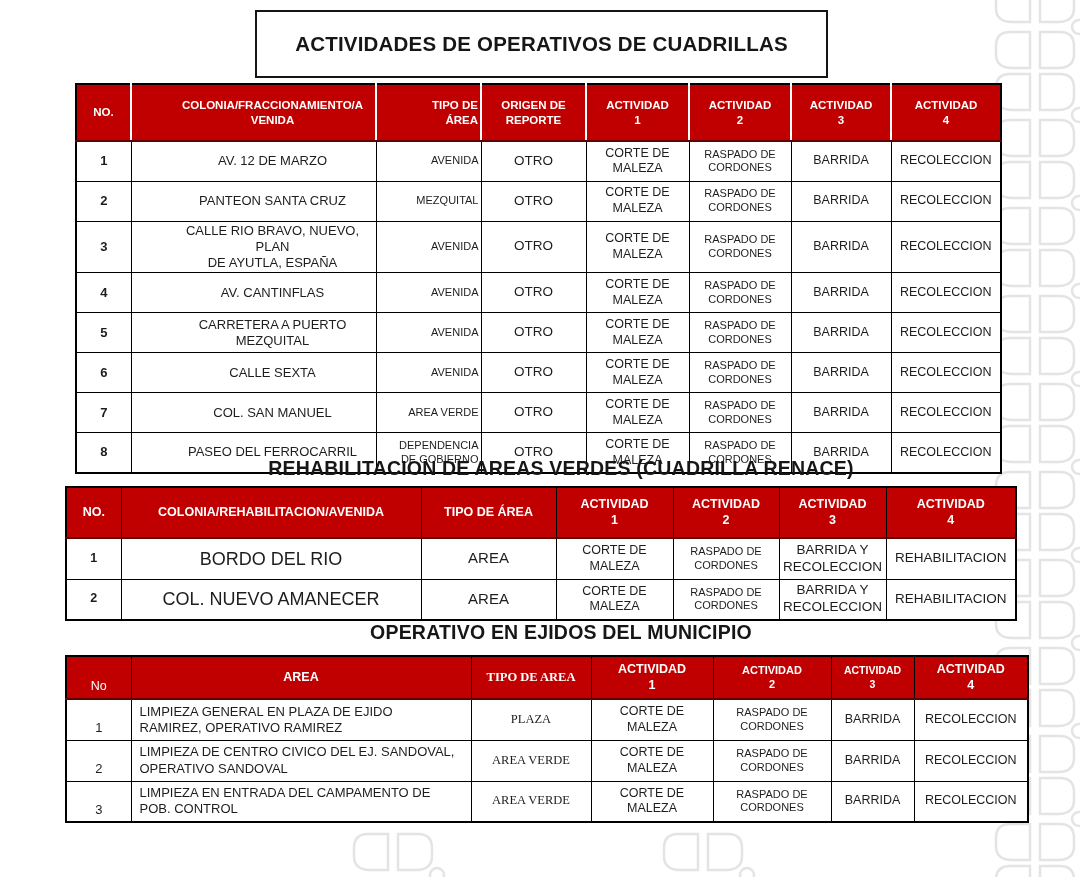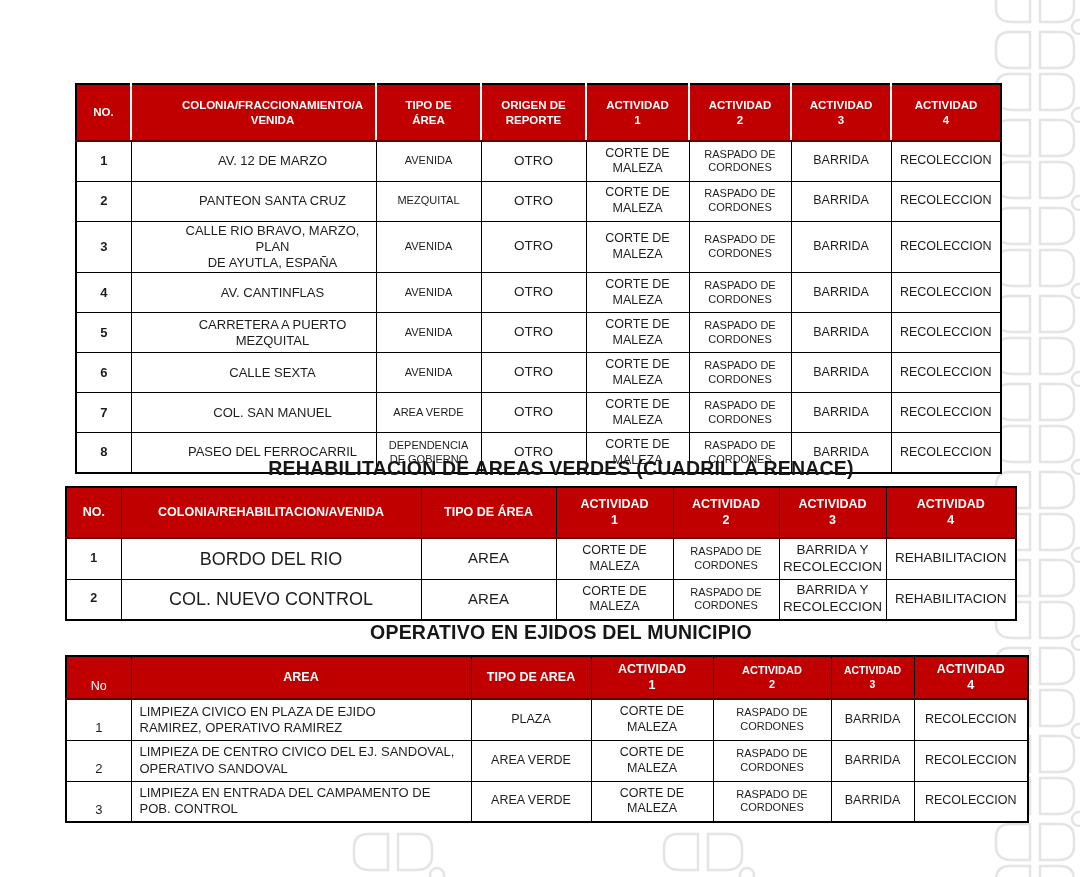--- a/index.html
+++ b/index.html
@@ -41,21 +41,21 @@
 
   
   .t1 { left:75px; top:83px; width:925px; }
   .t1 thead th { height:57px; font-size:11.5px;
     border-left:2px solid #fff; border-right:2px solid #fff; border-top:2px solid #000; }
   .t1 thead th:first-child { border-left:2px solid #000; }
   .t1 thead th:last-child  { border-right:2px solid #000; }
   .t1 tbody td { height:40px; }
   .t1 .col-no      { font-weight:bold; font-size:13px; }
   .t1 .col-colonia { font-size:13px;padding-left:40px; }
-  .t1 .col-tipo    { font-size:11px; }
+  .t1 .col-tipo    { font-size:11px;text-align:right; }
   .t1 .col-origen  { font-size:13.5px; }
   .t1 .col-act1    { font-size:12.5px; }
   .t1 .col-act2    { font-size:11px; }
   .t1 .col-act3    { font-size:12.5px; }
   .t1 .col-act4    { font-size:12.5px; }
   .t1 thead .col-no, .t1 thead .col-colonia, .t1 thead .col-tipo, .t1 thead .col-origen,
   .t1 thead .col-act1, .t1 thead .col-act2, .t1 thead .col-act3, .t1 thead .col-act4
   { font-size:11.5px; }
 
   
@@ -71,21 +71,21 @@
   .t2 .col-act4    { font-size:13.5px; }
   .t2 thead th { font-size:12.5px !important; font-weight:bold; }
 
   
   .t3 { left:65px; top:655px; width:962px; }
   .t3 thead th { height:43px; font-size:12.5px; }
   .t3 thead th.col-act3 { font-size:10.5px; }
   .t3 tbody td { height:41px; }
   .t3 .col-no   { font-size:13px; vertical-align:bottom; padding-bottom:3px; font-weight:normal; }
   .t3 .col-area { font-size:13px; text-align:left; padding-left:8px; }
-  .t3 .col-tipo { font-size:12.5px; }
+  .t3 .col-tipo { font-size:12.5px;font-family:Liberation Serif, serif; }
   .t3 .col-act1 { font-size:12.5px; }
   .t3 .col-act2 { font-size:11px; }
   .t3 .col-act3 { font-size:12.5px; }
   .t3 .col-act4 { font-size:12.5px; }
   .t3 thead th { color:#fff; }
   .t3 thead th.col-no, .t3 thead th.col-area, .t3 thead th.col-tipo { font-size:12.5px; }
 </style>
 </head>
 <body>
 
@@ -109,20 +109,23 @@
     <use href="#wm-motif" x="990" y="422"></use>
     <use href="#wm-motif" x="990" y="510"></use>
     <use href="#wm-motif" x="990" y="598"></use>
     <use href="#wm-motif" x="990" y="686"></use>
     <use href="#wm-motif" x="990" y="774"></use>
     <use href="#wm-motif" x="990" y="862"></use>
     <use href="#wm-motif" x="348" y="830"></use>
     <use href="#wm-motif" x="658" y="830"></use>
   </svg>
 
+  <div class="title-box">
+    <span>ACTIVIDADES DE OPERATIVOS DE CUADRILLAS</span>
+  </div>
 
   <table class="doc t1">
     <colgroup>
       <col style="width:55px">
         <col style="width:245px">
         <col style="width:105px">
         <col style="width:105px">
       <col style="width:103px">
         <col style="width:102px">
         <col style="width:100px">
@@ -167,21 +170,21 @@
           <td class="col-origen">OTRO</td>
           <td class="col-act1">CORTE DE
 MALEZA</td>
           <td class="col-act2">RASPADO DE
 CORDONES</td>
           <td class="col-act3">BARRIDA</td>
           <td class="col-act4">RECOLECCION</td>
         </tr>
         <tr>
           <td class="col-no">3</td>
-          <td class="col-colonia">CALLE RIO BRAVO, MARZO, PLAN
+          <td class="col-colonia">CALLE RIO BRAVO, NUEVO, PLAN
 DE AYUTLA, ESPAÑA</td>
           <td class="col-tipo">AVENIDA</td>
           <td class="col-origen">OTRO</td>
           <td class="col-act1">CORTE DE
 MALEZA</td>
           <td class="col-act2">RASPADO DE
 CORDONES</td>
           <td class="col-act3">BARRIDA</td>
           <td class="col-act4">RECOLECCION</td>
         </tr>
@@ -285,21 +288,21 @@
           <td class="col-act1">CORTE DE
 MALEZA</td>
           <td class="col-act2">RASPADO DE
 CORDONES</td>
           <td class="col-act3">BARRIDA Y
 RECOLECCION</td>
           <td class="col-act4">REHABILITACION</td>
         </tr>
         <tr>
           <td class="col-no">2</td>
-          <td class="col-colonia">COL. NUEVO CONTROL</td>
+          <td class="col-colonia">COL. NUEVO AMANECER</td>
           <td class="col-tipo">AREA</td>
           <td class="col-act1">CORTE DE
 MALEZA</td>
           <td class="col-act2">RASPADO DE
 CORDONES</td>
           <td class="col-act3">BARRIDA Y
 RECOLECCION</td>
           <td class="col-act4">REHABILITACION</td>
         </tr>
       </tbody>
@@ -328,21 +331,21 @@
 2</th>
         <th class="col-act3">ACTIVIDAD
 3</th>
         <th class="col-act4">ACTIVIDAD
 4</th>
       </tr>
     </thead>
     <tbody>
         <tr>
           <td class="col-no">1</td>
-          <td class="col-area">LIMPIEZA CIVICO EN PLAZA DE EJIDO
+          <td class="col-area">LIMPIEZA GENERAL EN PLAZA DE EJIDO
 RAMIREZ, OPERATIVO RAMIREZ</td>
           <td class="col-tipo">PLAZA</td>
           <td class="col-act1">CORTE DE
 MALEZA</td>
           <td class="col-act2">RASPADO DE
 CORDONES</td>
           <td class="col-act3">BARRIDA</td>
           <td class="col-act4">RECOLECCION</td>
         </tr>
         <tr>

